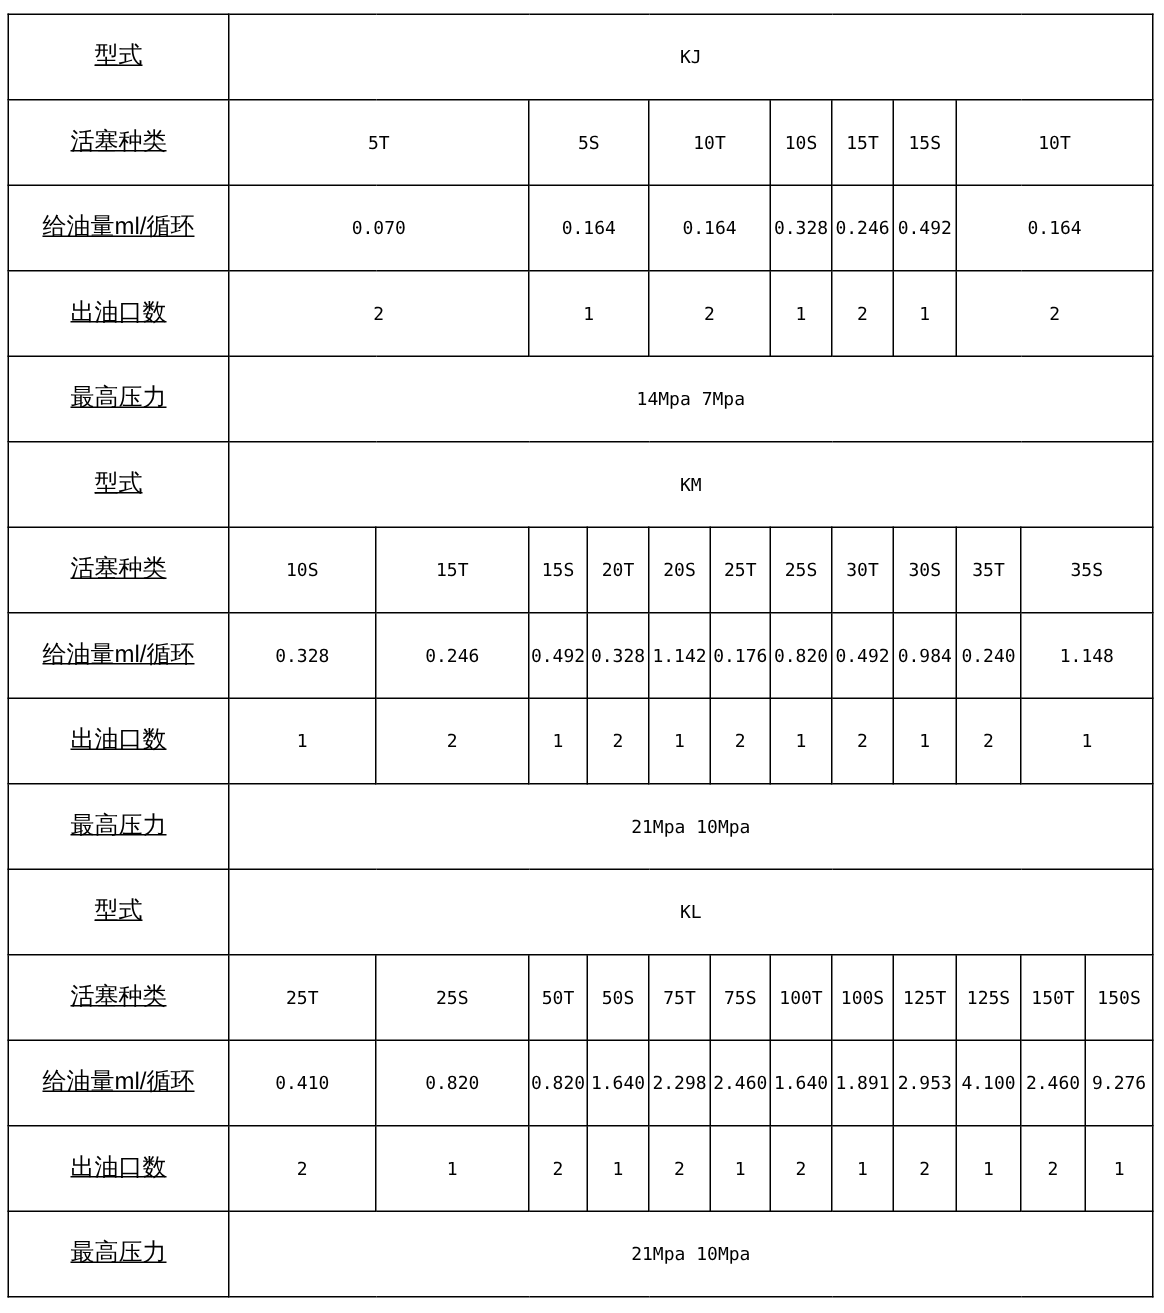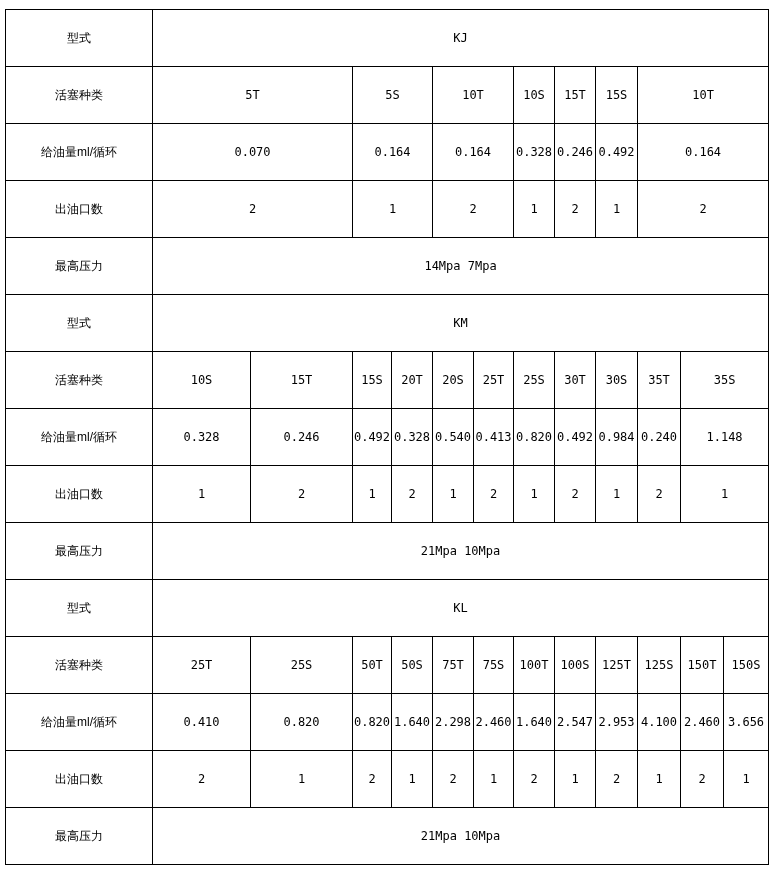--- a/index.html
+++ b/index.html
@@ -26,21 +26,22 @@
     font-size: 12px;
     line-height: 14px;
     height: 56px;
     padding: 0;
     overflow: hidden;
     white-space: nowrap;
     background: #ffffff;
   }
   .spec-table td.rowlabel {
     font-family: "Liberation Sans", "DejaVu Sans", sans-serif;
-    font-size: 12px;
+    font-size: 16px;
+    text-decoration: underline;
   }
 </style>
 </head>
 <body>
 
 <table class="spec-table">
   <colgroup>
     <col style="width:147px">
     <col style="width:98px">
       <col style="width:102px">
@@ -113,22 +114,22 @@
     <td>30S</td>
     <td>35T</td>
     <td colspan="2">35S</td>
   </tr>
   <tr>
     <td class="rowlabel">给油量ml/循环</td>
     <td>0.328</td>
     <td>0.246</td>
     <td>0.492</td>
     <td>0.328</td>
-    <td>0.540</td>
-    <td>0.413</td>
+    <td>1.142</td>
+    <td>0.176</td>
     <td>0.820</td>
     <td>0.492</td>
     <td>0.984</td>
     <td>0.240</td>
     <td colspan="2">1.148</td>
   </tr>
   <tr>
     <td class="rowlabel">出油口数</td>
     <td>1</td>
     <td>2</td>
@@ -168,25 +169,25 @@
   </tr>
   <tr>
     <td class="rowlabel">给油量ml/循环</td>
     <td>0.410</td>
     <td>0.820</td>
     <td>0.820</td>
     <td>1.640</td>
     <td>2.298</td>
     <td>2.460</td>
     <td>1.640</td>
-    <td>2.547</td>
+    <td>1.891</td>
     <td>2.953</td>
     <td>4.100</td>
     <td>2.460</td>
-    <td>3.656</td>
+    <td>9.276</td>
   </tr>
   <tr>
     <td class="rowlabel">出油口数</td>
     <td>2</td>
     <td>1</td>
     <td>2</td>
     <td>1</td>
     <td>2</td>
     <td>1</td>
     <td>2</td>

